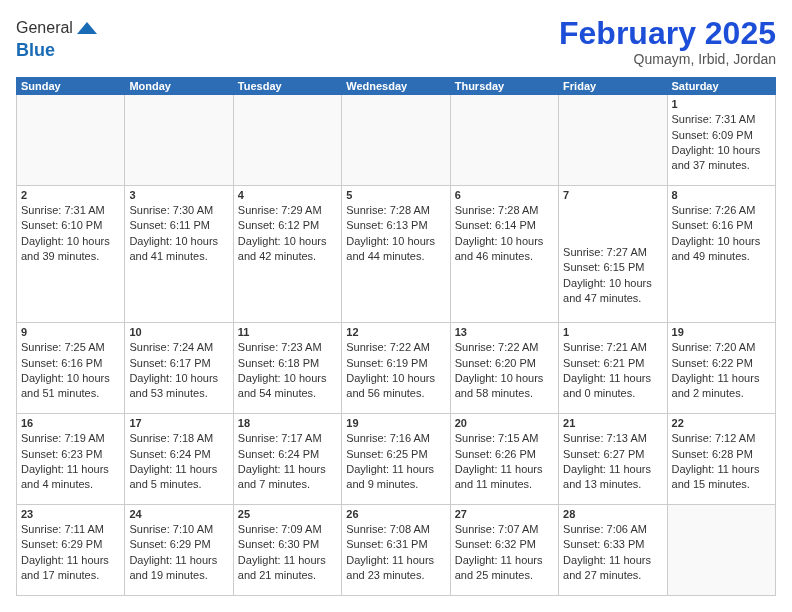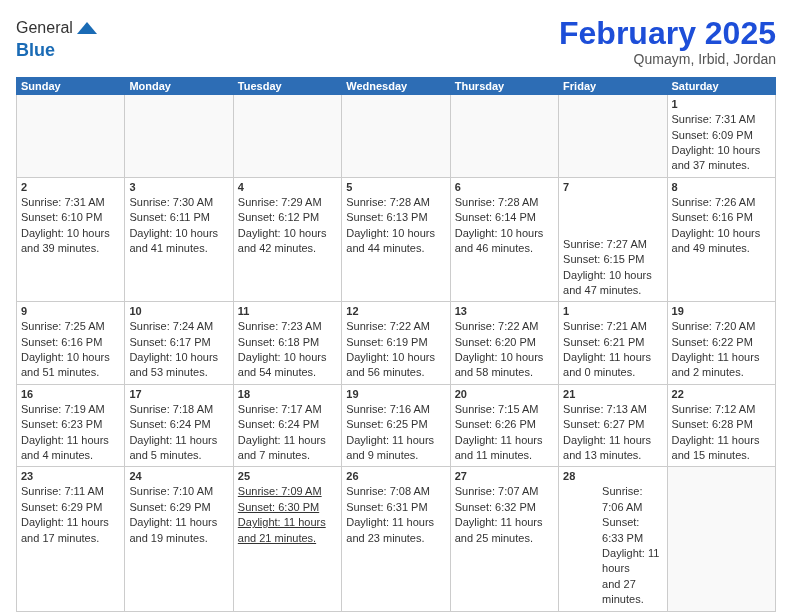--- a/index.html
+++ b/index.html
@@ -301,42 +301,42 @@
           </td>
           <td>
             <div class="day-number">24</div>
             <div class="day-info" style="white-space: pre-line;">Sunrise: 7:10 AM
 Sunset: 6:29 PM
 Daylight: 11 hours
 and 19 minutes.</div>
           </td>
           <td>
             <div class="day-number">25</div>
-            <div class="day-info" style="white-space: pre-line; text-decoration: underline;">Sunrise: 7:09 AM
+            <div class="day-info" style="white-space: pre-line;">Sunrise: 7:09 AM
 Sunset: 6:30 PM
 Daylight: 11 hours
 and 21 minutes.</div>
           </td>
           <td>
             <div class="day-number">26</div>
             <div class="day-info" style="white-space: pre-line;">Sunrise: 7:08 AM
 Sunset: 6:31 PM
 Daylight: 11 hours
 and 23 minutes.</div>
           </td>
           <td>
             <div class="day-number">27</div>
             <div class="day-info" style="white-space: pre-line;">Sunrise: 7:07 AM
 Sunset: 6:32 PM
 Daylight: 11 hours
 and 25 minutes.</div>
           </td>
           <td>
             <div class="day-number">28</div>
-            <div class="day-info" style="white-space: pre-line; margin-left: 39px;">Sunrise: 7:06 AM
+            <div class="day-info" style="white-space: pre-line;">Sunrise: 7:06 AM
 Sunset: 6:33 PM
 Daylight: 11 hours
 and 27 minutes.</div>
           </td>
           <td class="empty-cell"></td>
         </tr>
       </tbody>
   </table>
 </div>
 

